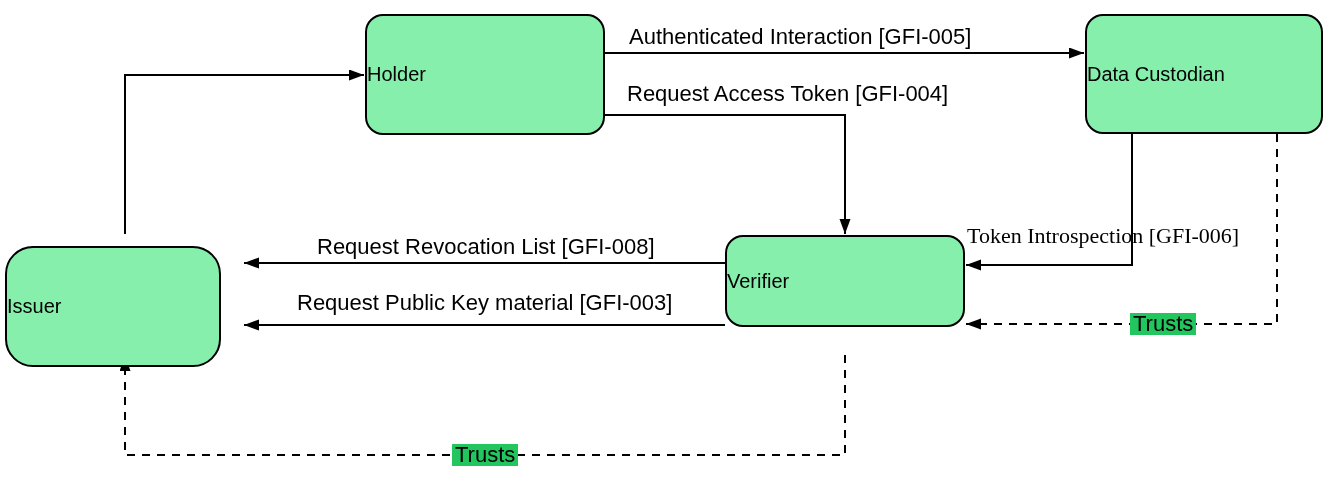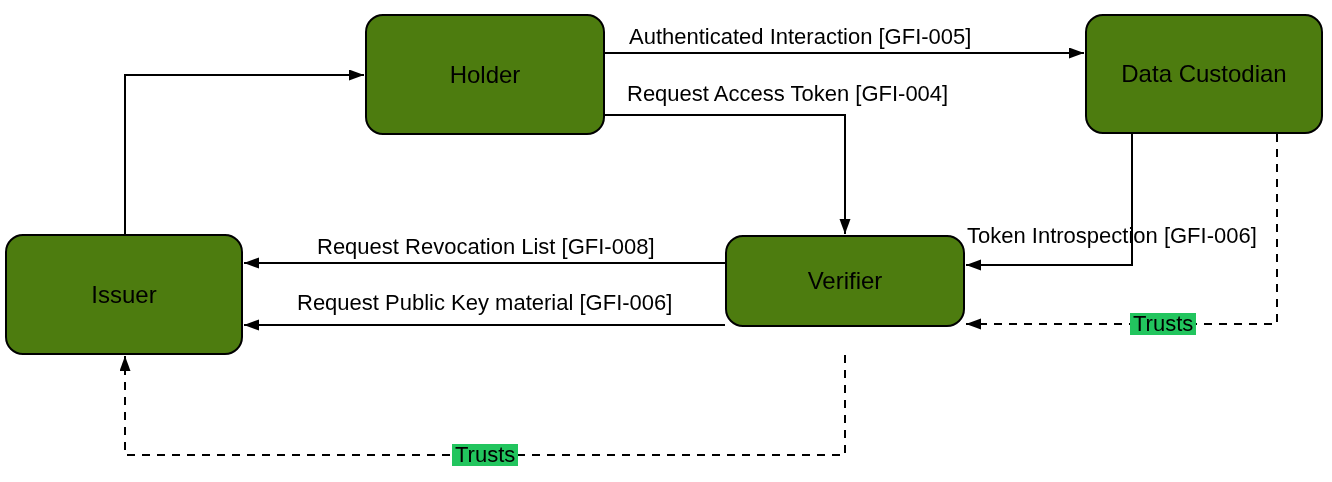--- a/index.html
+++ b/index.html
@@ -27,25 +27,24 @@
     stroke-width: 2px;
   }
   .edge.dashed {
     stroke-dasharray: 8 7;
   }
   .node {
     position: absolute;
     box-sizing: border-box;
     border: 2px solid #000000;
     border-radius: 18px;
-    background: #4d7c0f;
+    background: #86efac;
     display: flex;
     align-items: center;
-    justify-content: center;
-    font-size: 24px;
+    font-size: 20px;
     white-space: nowrap;
   }
   .elabel {
     position: absolute;
     font-size: 22px;
     line-height: 22px;
     white-space: nowrap;
   }
   .elabel.bg {
     background: #22c55e;
@@ -74,44 +73,44 @@
 
     <path class="edge solid" marker-end="url(#arrow)" d="M725,263 L244,263"></path>
 
     <path class="edge solid" marker-end="url(#arrow)" d="M725,325 L244,325"></path>
 
     <path class="edge dashed" marker-end="url(#arrow)" d="M1277,134 L1277,324 L966,324"></path>
 
     <path class="edge dashed" marker-end="url(#arrow)" d="M845,355 L845,455 L125,455 L125,356"></path>
   </svg>
 
-  <div class="node" style="left:5px; top:234px; width:238px; height:121px;">
+  <div class="node" style="left:5px; top:246px; width:216px; height:121px;border-radius:28px;">
     <span>Issuer</span>
   </div>
 
   <div class="node" style="left:365px; top:14px; width:240px; height:121px;">
     <span>Holder</span>
   </div>
 
   <div class="node" style="left:725px; top:235px; width:240px; height:92px;">
     <span>Verifier</span>
   </div>
 
   <div class="node" style="left:1085px; top:14px; width:238px; height:120px;">
     <span>Data Custodian</span>
   </div>
 
 
   <div class="elabel" style="left:629px; top:26px;">Authenticated Interaction [GFI-005]</div>
 
   <div class="elabel" style="left:627px; top:83px;">Request Access Token [GFI-004]</div>
 
-  <div class="elabel" style="left:967px; top:225px;">Token Introspection [GFI-006]</div>
+  <div class="elabel" style="left:967px; top:225px;font-family:Liberation Serif, serif;">Token Introspection [GFI-006]</div>
 
   <div class="elabel" style="left:317px; top:236px;">Request Revocation List [GFI-008]</div>
 
-  <div class="elabel" style="left:297px; top:292px;">Request Public Key material [GFI-006]</div>
+  <div class="elabel" style="left:297px; top:292px;">Request Public Key material [GFI-003]</div>
 
   <div class="elabel bg" style="left:1130px; top:313px;">Trusts</div>
 
   <div class="elabel bg" style="left:452px; top:444px;">Trusts</div>
 
 </div>
 
 </body></html>

